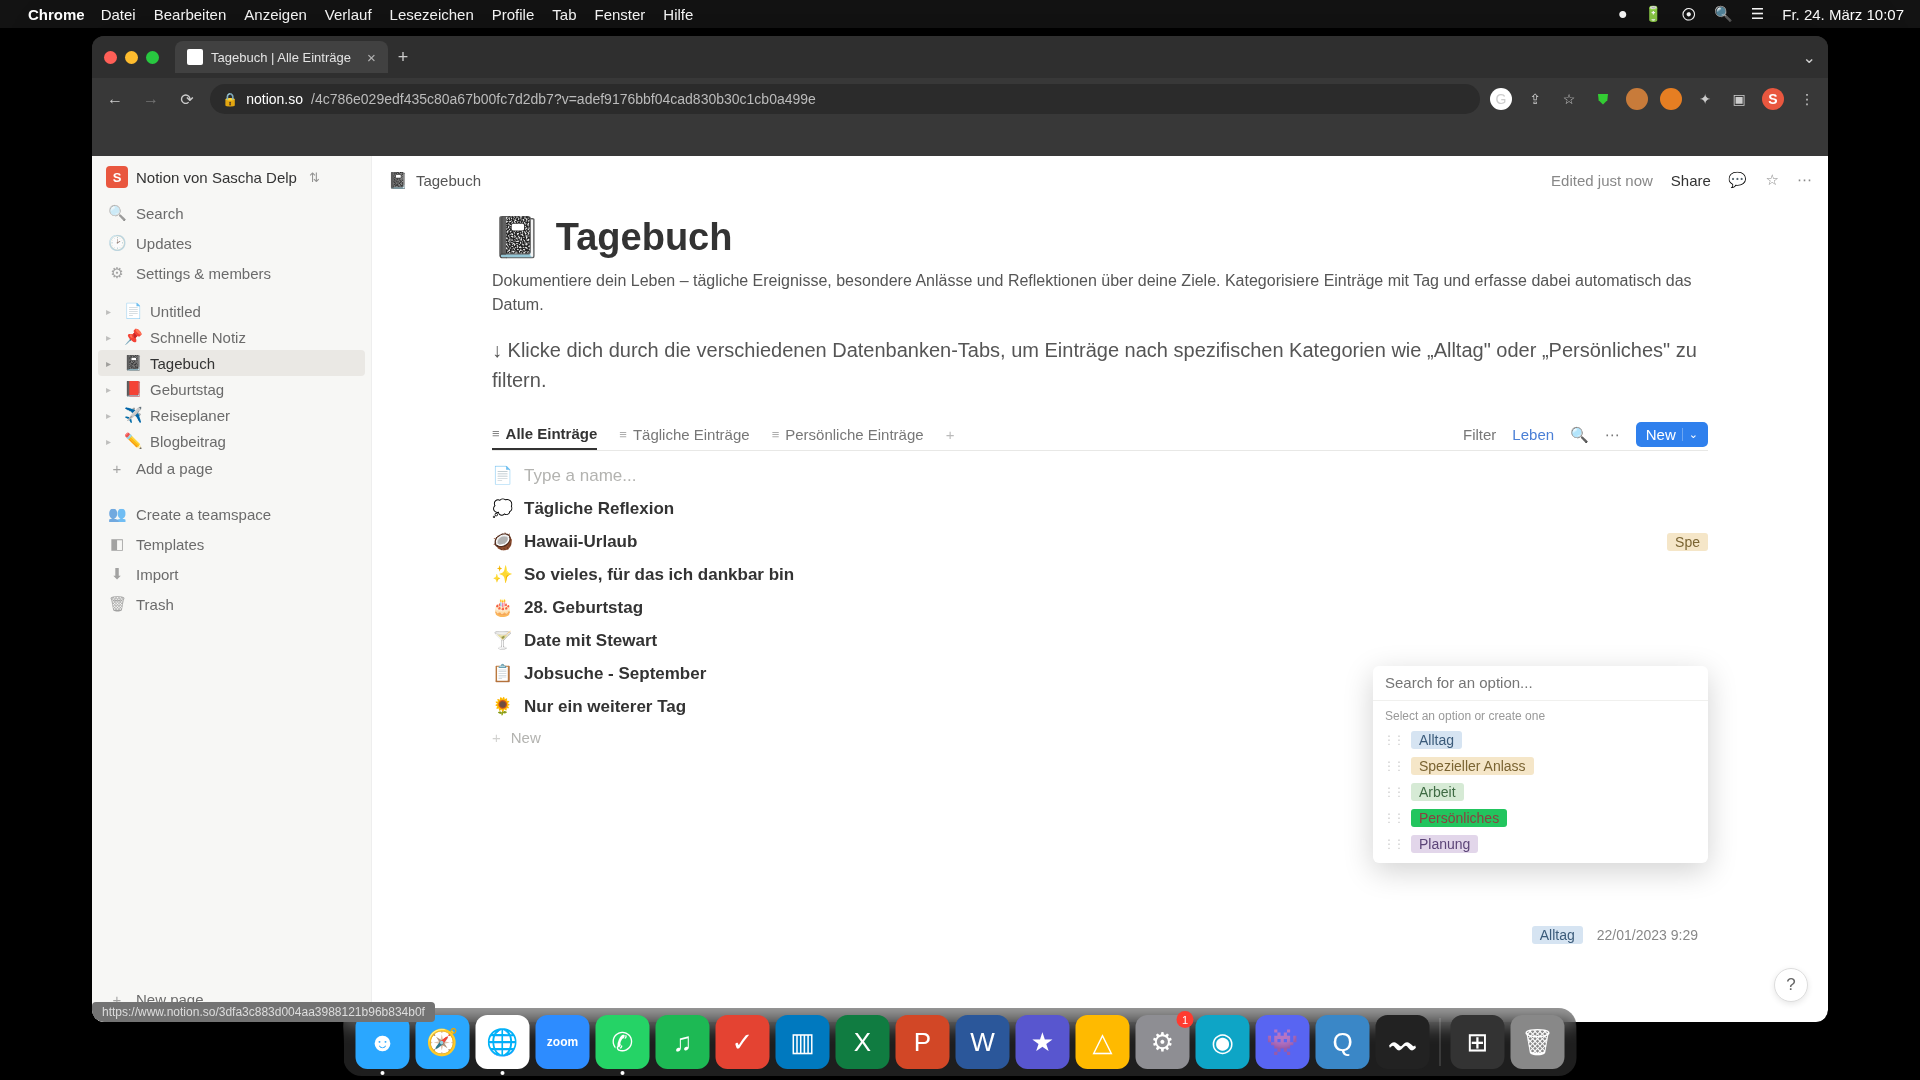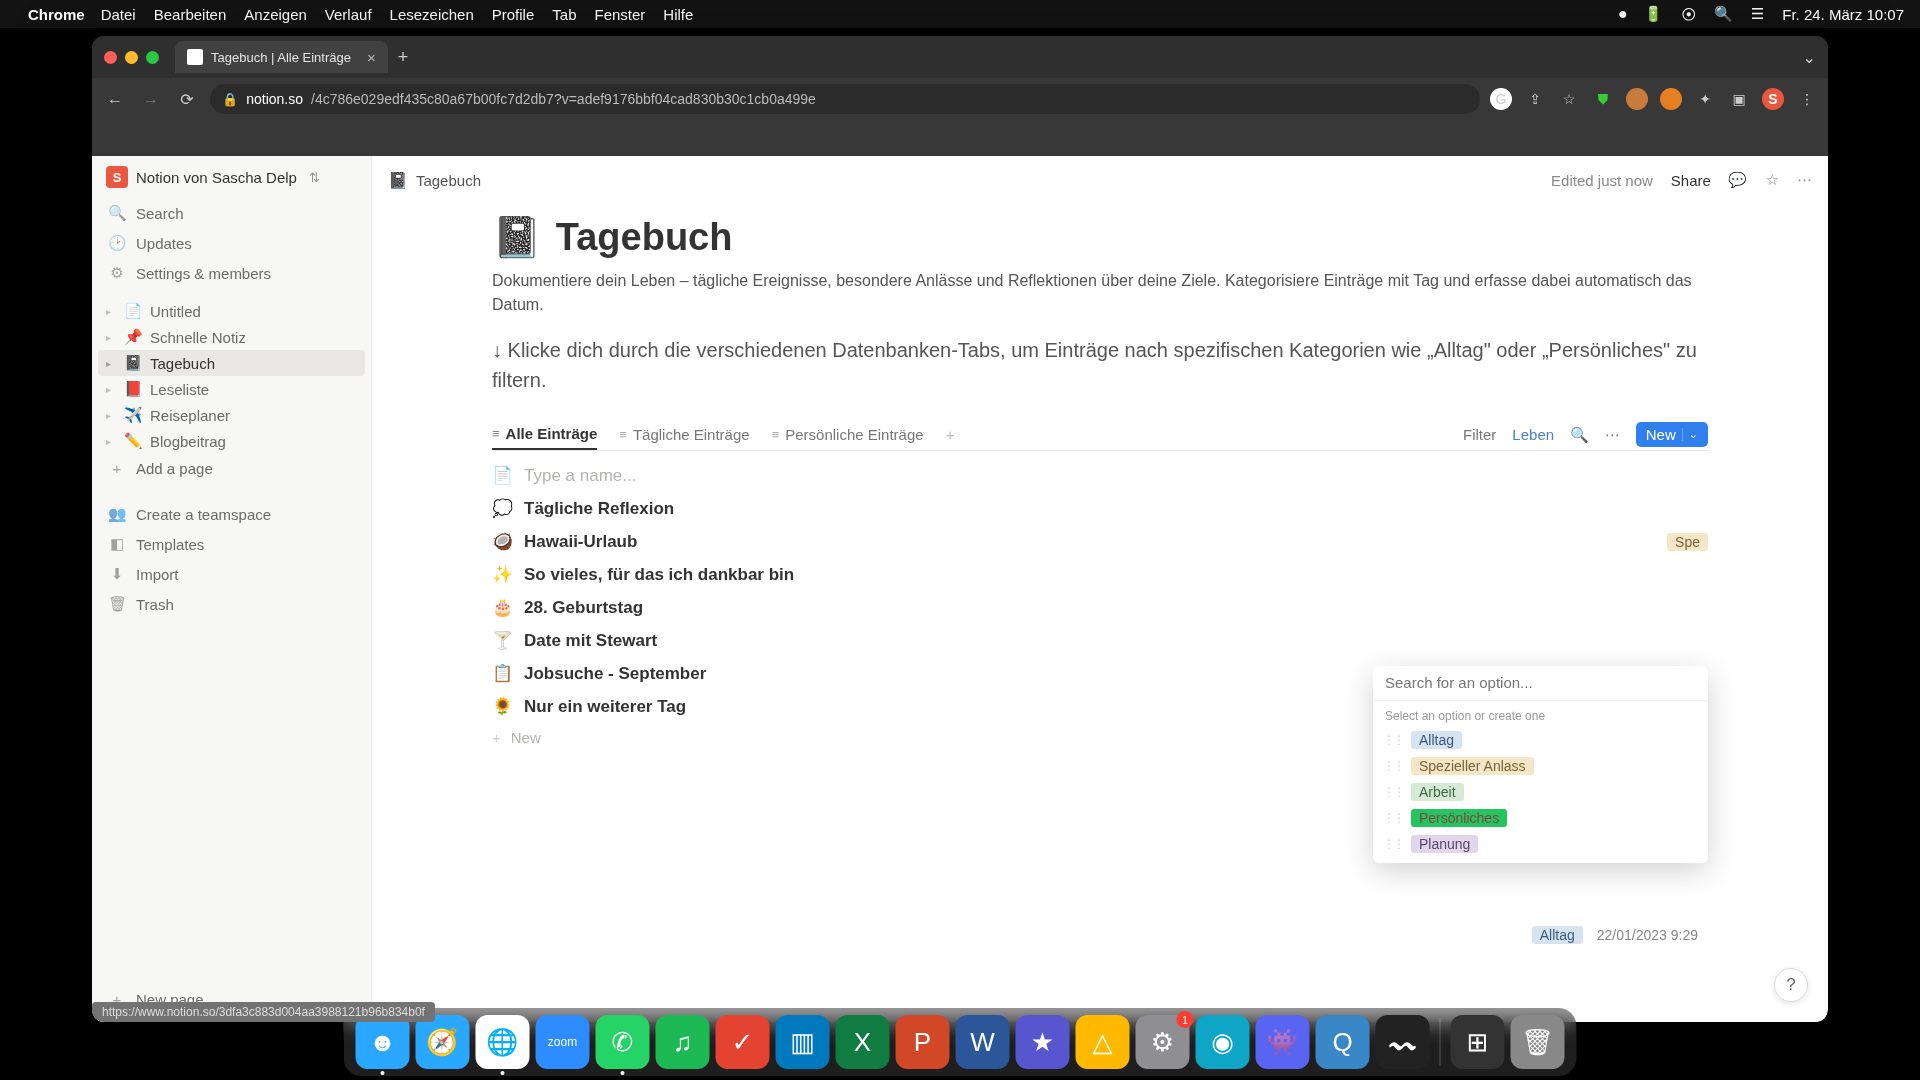--- a/index.html
+++ b/index.html
@@ -211,21 +211,21 @@
             <span>Schnelle Notiz</span>
           </div>
           <div class="page-item active">
             <span class="caret">▸</span>
             <span class="emoji">📓</span>
             <span>Tagebuch</span>
           </div>
           <div class="page-item">
             <span class="caret">▸</span>
             <span class="emoji">📕</span>
-            <span>Leseliste</span>
+            <span>Geburtstag</span>
           </div>
           <div class="page-item">
             <span class="caret">▸</span>
             <span class="emoji">✈️</span>
             <span>Reiseplaner</span>
           </div>
           <div class="page-item">
             <span class="caret">▸</span>
             <span class="emoji">✏️</span>
             <span>Blogbeitrag</span>
@@ -401,21 +401,21 @@
         <span>☻</span>
         <span class="dotind"></span>
       </div>
       <div class="app" style="background: rgb(42, 167, 255);">
         <span>🧭</span>
       </div>
       <div class="app" style="background: rgb(255, 255, 255);">
         <span>🌐</span>
         <span class="dotind"></span>
       </div>
-      <div class="app" style="background: rgb(45, 140, 255); font-size: 12px; font-weight: 400;">
+      <div class="app" style="background: rgb(45, 140, 255); font-size: 12px; font-weight: 700;">
         <span>zoom</span>
       </div>
       <div class="app" style="background: rgb(37, 211, 102);">
         <span>✆</span>
         <span class="dotind"></span>
       </div>
       <div class="app" style="background: rgb(29, 185, 84);">
         <span>♫</span>
       </div>
       <div class="app" style="background: rgb(228, 67, 50);">

